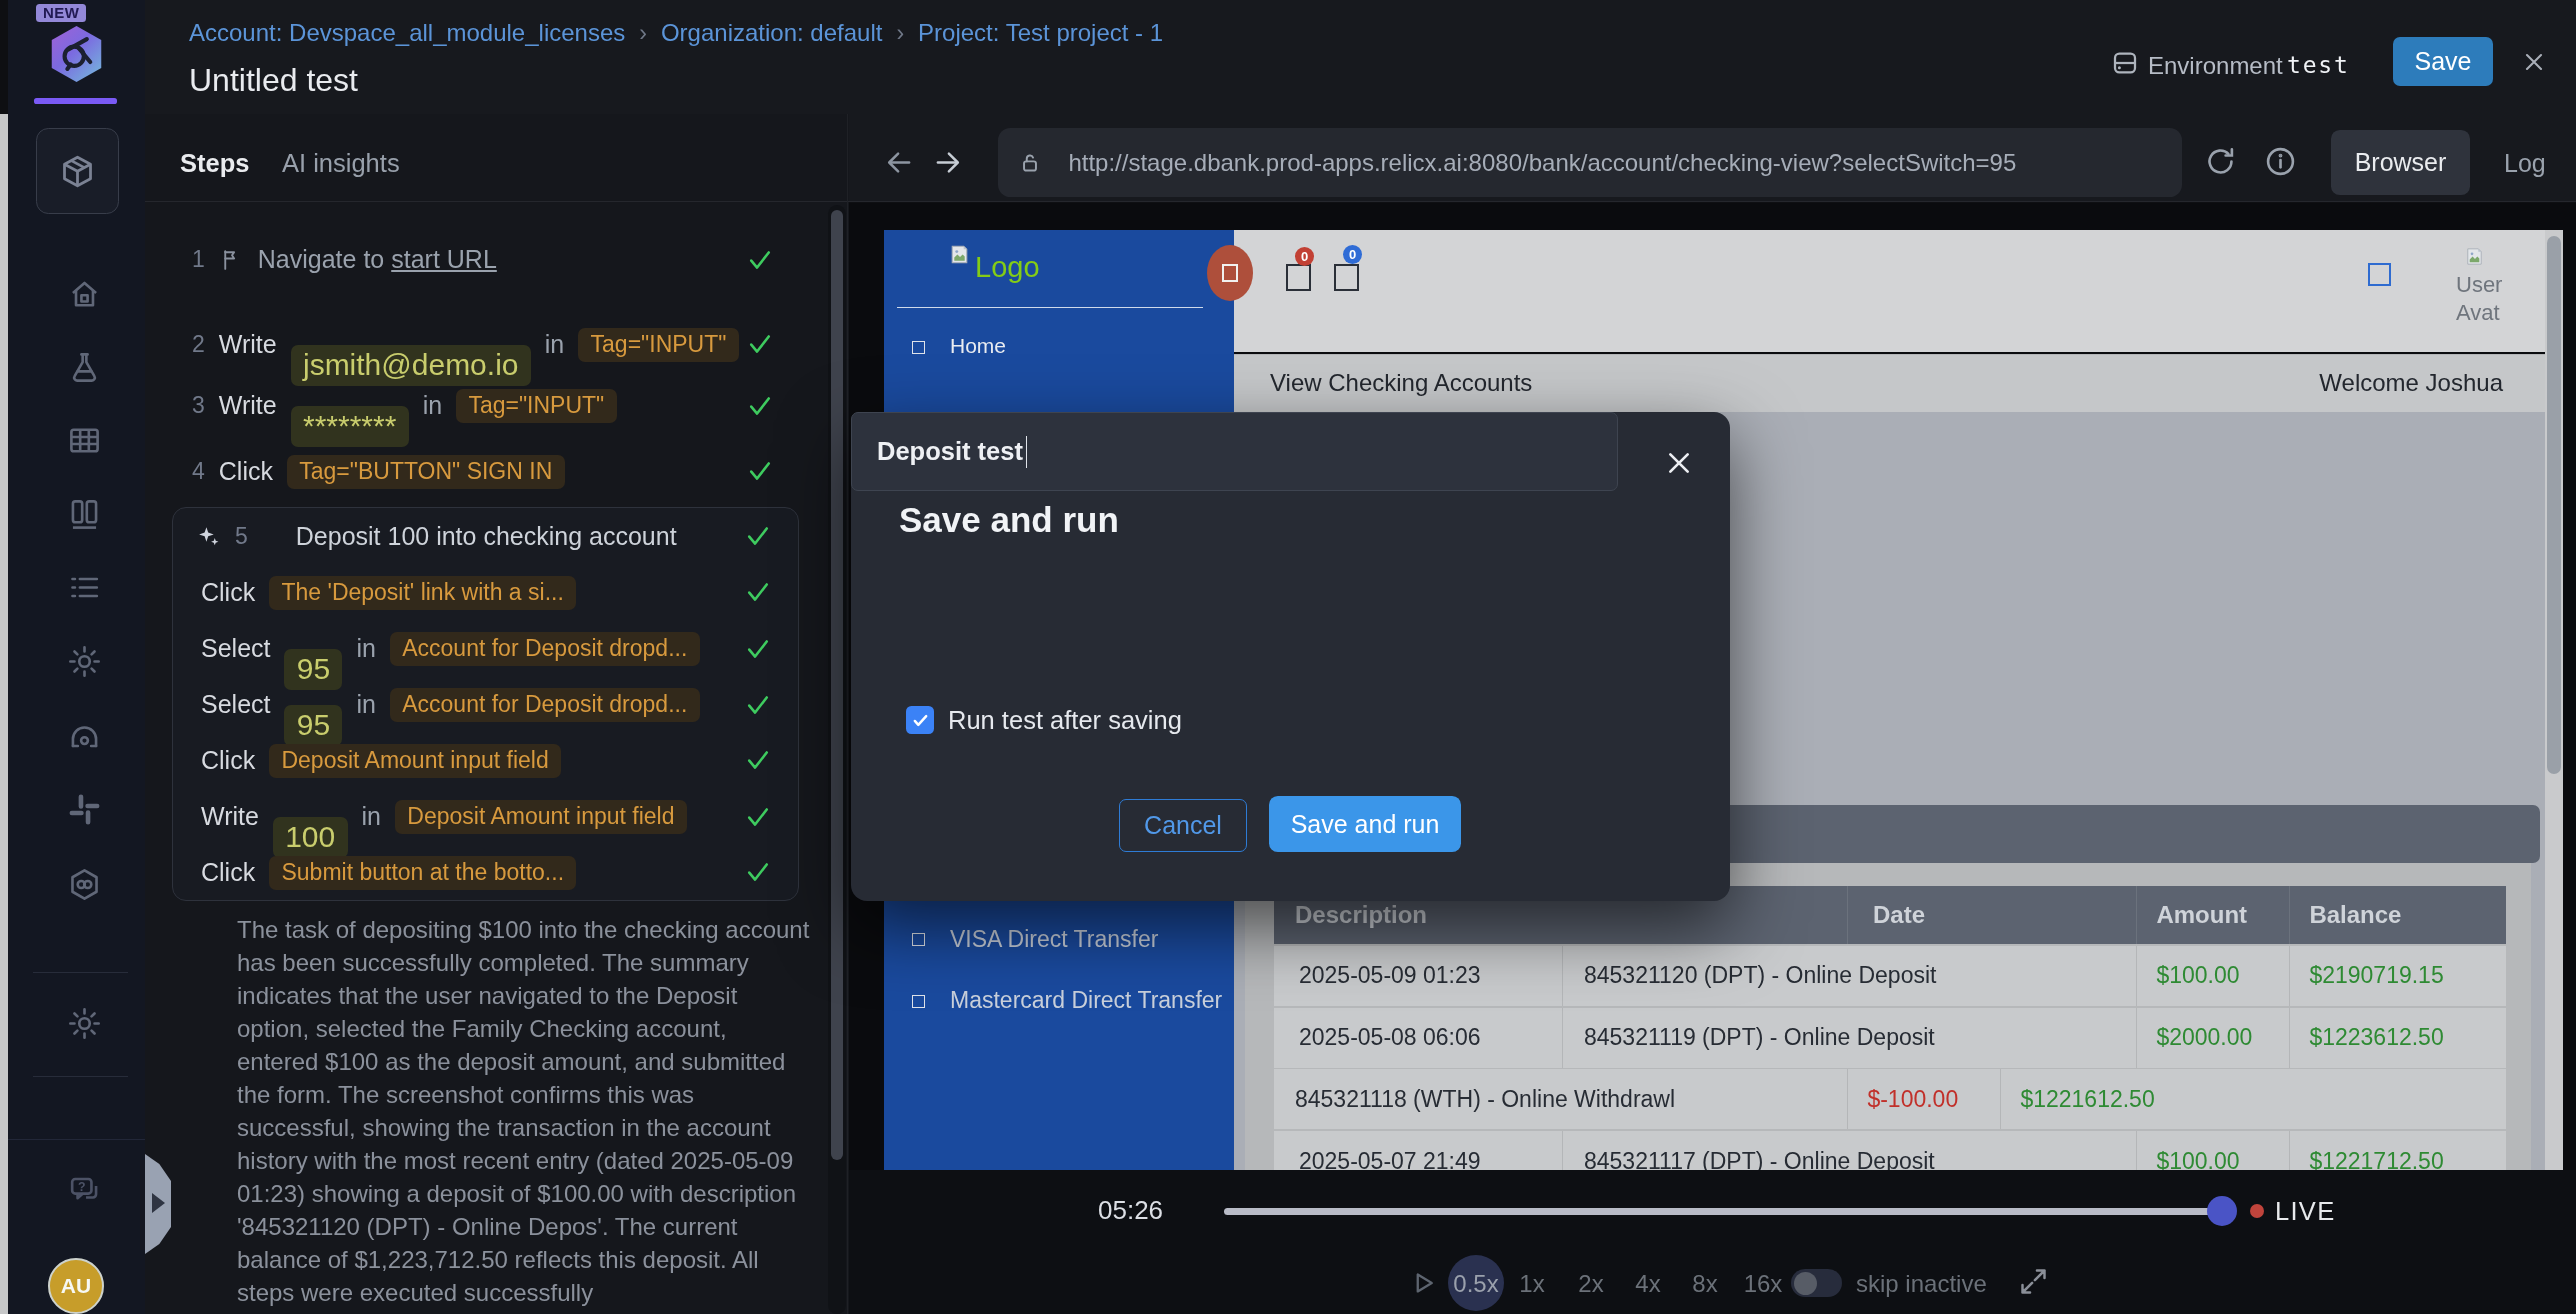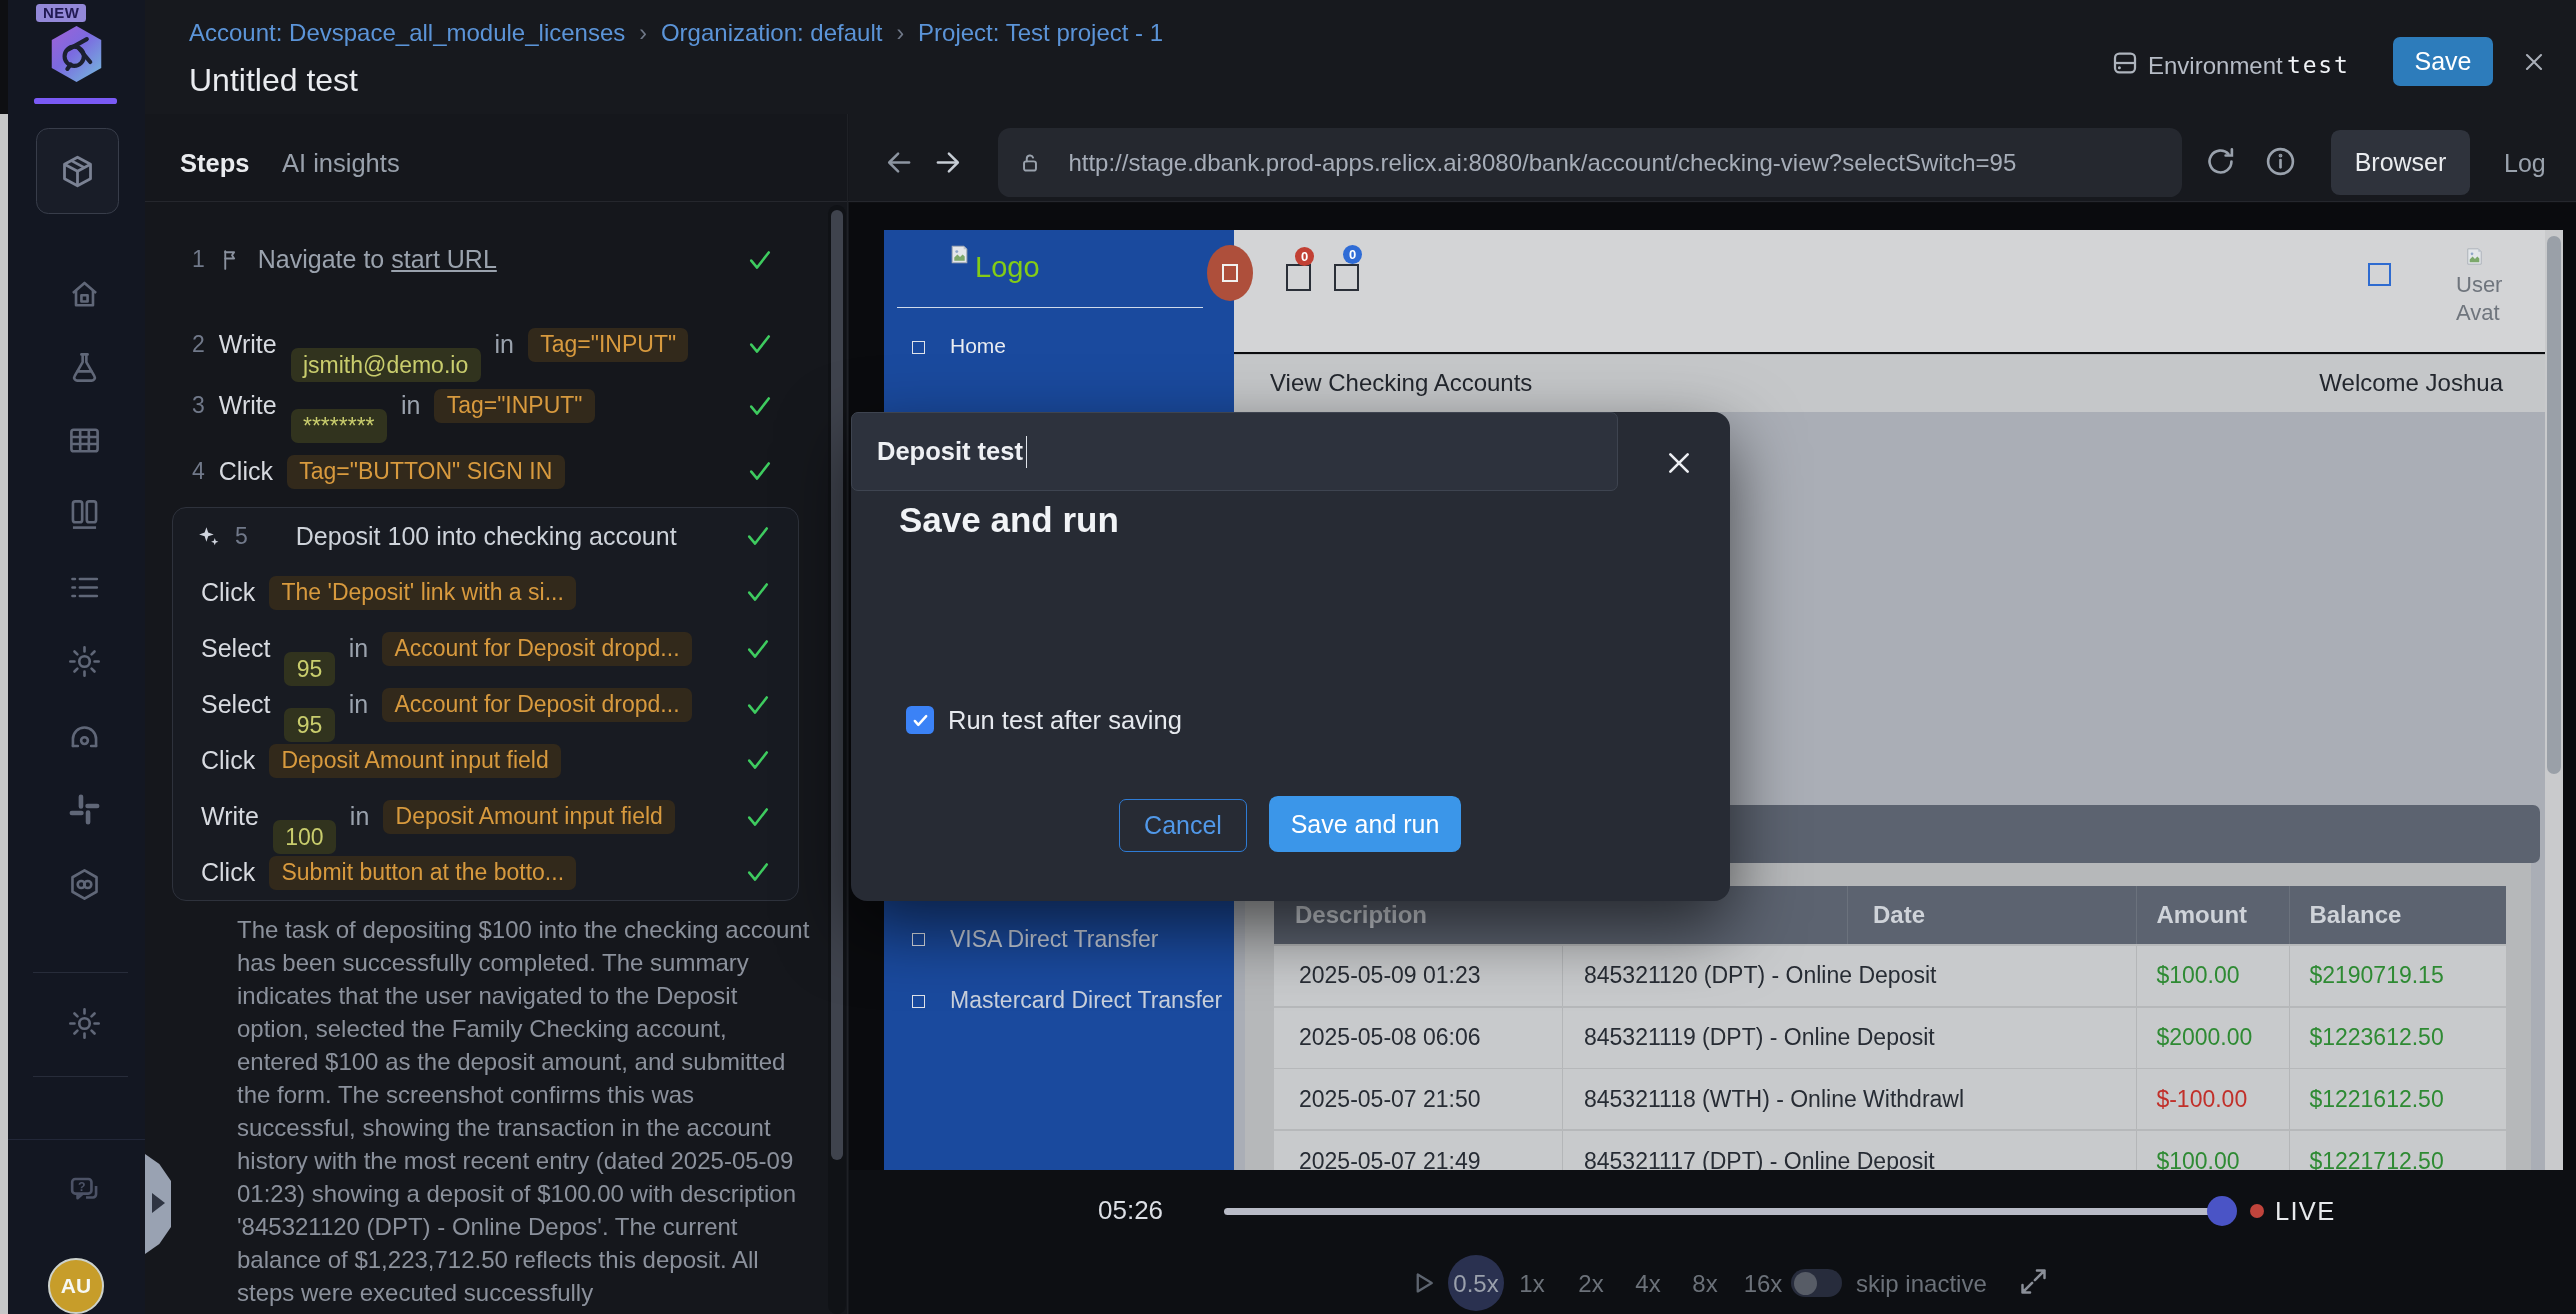--- a/index.html
+++ b/index.html
@@ -20,21 +20,21 @@
   .crumb-sep{color:#6f7787;font-size:23px;}
   #page-title{font-size:32px;color:#e9ebef;font-weight:500;}
 
   
   #steps-panel{left:145px;top:114px;width:704px;height:1200px;background:#15171c;overflow:hidden;}
   .tab{font-size:25.5px;}
   .srow{position:absolute;display:flex;align-items:center;gap:14px;height:49px;font-size:25px;white-space:nowrap;}
   .num{color:#71798a;font-size:23px;}
   .verb{color:#d7dae0;}
   .conj{color:#9aa2ad;}
-  .badge-val{background:#31331e;color:#c9cd6d;border-radius:7px;padding:3.5px 12.3px;font-size:23px;margin-top:41px;}
+  .badge-val{background:#31331e;color:#c9cd6d;border-radius:7px;padding:3.5px 12.3px;font-size:30px;margin-top:41px;}
   .badge-loc{background:#32291b;color:#d89a3e;border-radius:7px;padding:3.5px 12.3px;font-size:23px;}
   .chk{position:absolute;width:28px;height:28px;}
   #step-group{position:absolute;left:27px;top:393px;width:625px;height:392px;border:1.8px solid #2e323c;
               border-radius:14px;background:#181b22;}
   #summary-text{position:absolute;left:92px;top:799px;width:574px;font-size:24px;line-height:33px;color:#8b919c;}
   #viewport{left:849px;top:203px;width:1727px;height:967px;background:#0a0b0e;}
 
   
   #bank-sidebar{left:884px;top:230px;width:350px;height:942px;background:#1a4a9e;}
   #bank-main{left:1234px;top:230px;width:1311px;height:942px;overflow:hidden;}
@@ -439,21 +439,20 @@
         <span class="tc-amt pos">$100.00</span>
         <span class="tc-bal pos">$2190719.15</span>
       </div>
       <div class="trow">
         <span class="tc-date">2025-05-08 06:06</span>
         <span class="tc-desc">845321119 (DPT) - Online Deposit</span>
         <span class="tc-amt pos">$2000.00</span>
         <span class="tc-bal pos">$1223612.50</span>
       </div>
       <div class="trow">
-        <span class="tc-date">2025-05-07 21:50</span>
         <span class="tc-desc">845321118 (WTH) - Online Withdrawl</span>
         <span class="tc-amt neg">$-100.00</span>
         <span class="tc-bal pos">$1221612.50</span>
       </div>
       <div class="trow">
         <span class="tc-date">2025-05-07 21:49</span>
         <span class="tc-desc">845321117 (DPT) - Online Deposit</span>
         <span class="tc-amt pos">$100.00</span>
         <span class="tc-bal pos">$1221712.50</span>
       </div>

